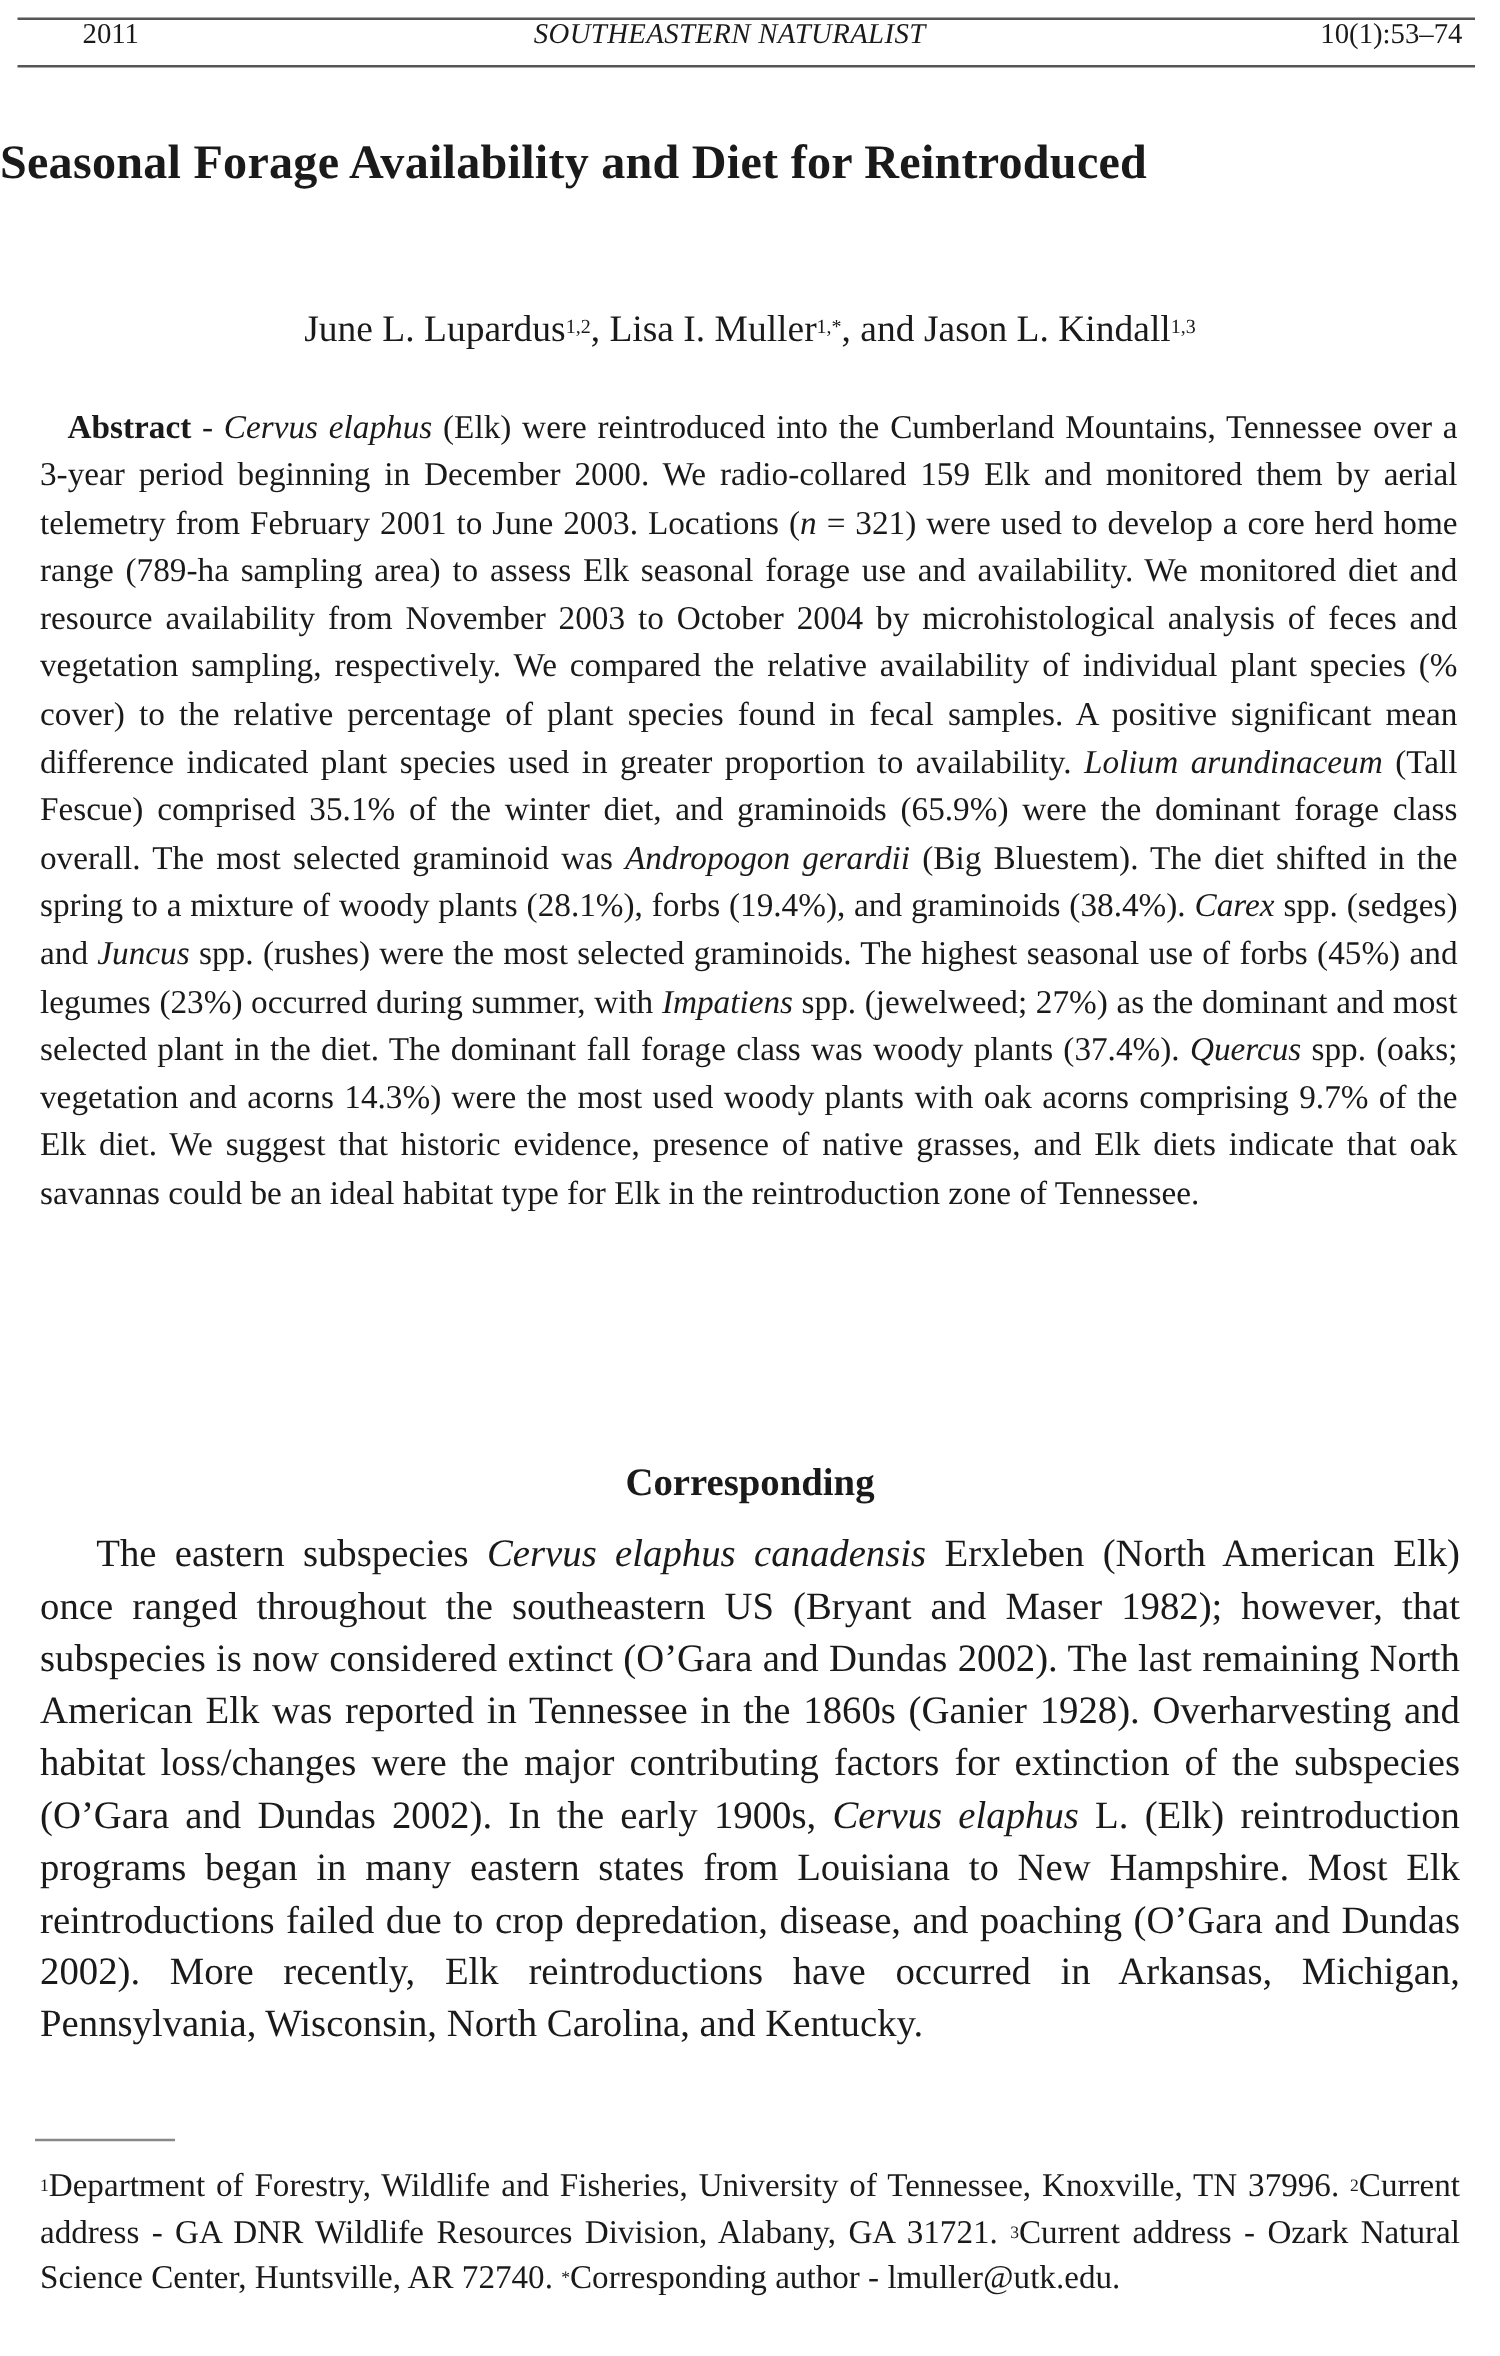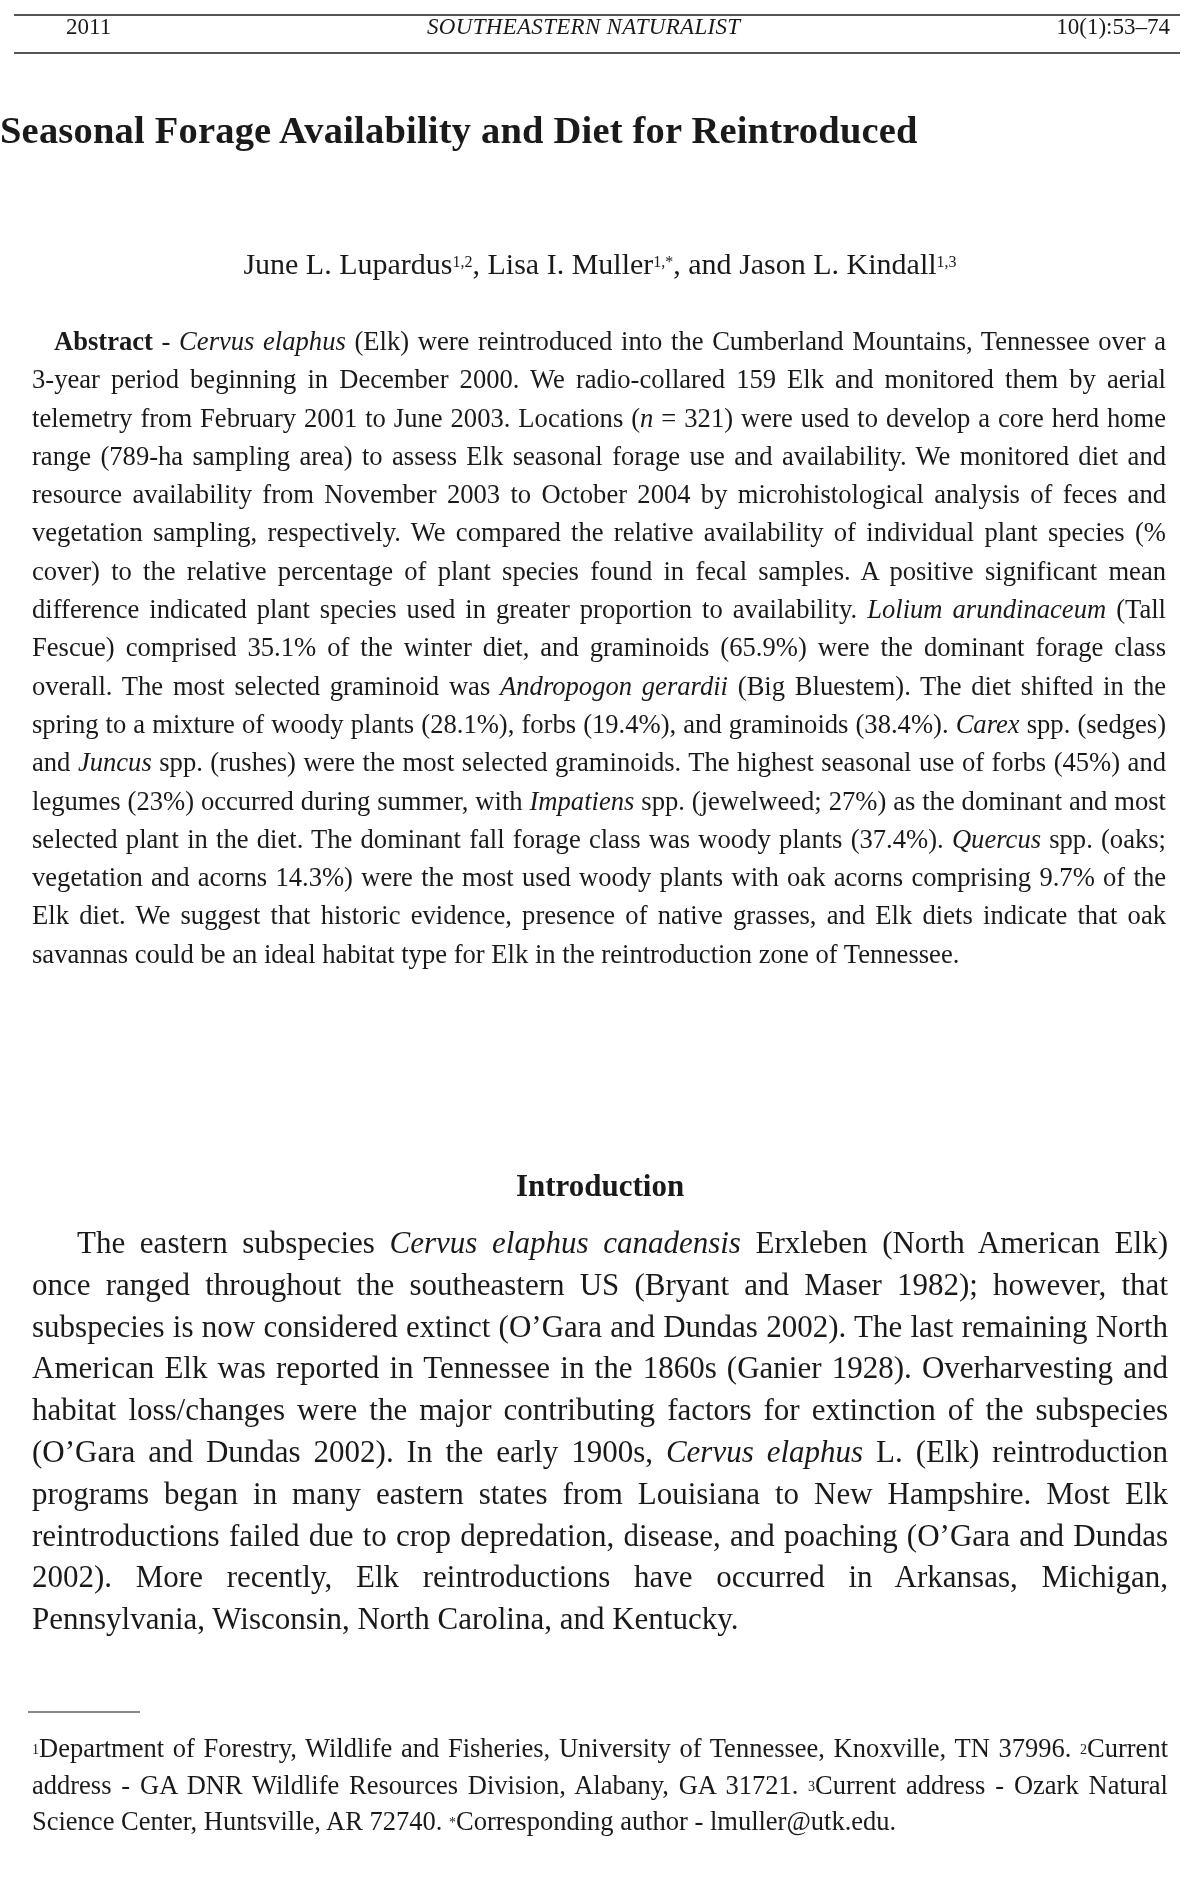--- a/index.html
+++ b/index.html
@@ -60,20 +60,20 @@
 <div class="title">
   <div>Seasonal Forage Availability and Diet for Reintroduced</div>
 </div>
 
 <div class="authors" id="authors"><span>June L. Lupardus</span><sup>1,2</sup><span>, </span><span>Lisa I. Muller</span><sup>1,*</sup><span>, and </span><span>Jason L. Kindall</span><sup>1,3</sup><span></span></div>
 
 <div class="abstract">
   <span class="label">Abstract</span><span id="abstract-body"><span> - </span><i>Cervus elaphus</i><span> (Elk) were reintroduced into the Cumberland Mountains, Tennessee over a 3-year period beginning in December 2000. We radio-collared 159 Elk and monitored them by aerial telemetry from February 2001 to June 2003. Locations (</span><i>n</i><span> = 321) were used to develop a core herd home range (789-ha sampling area) to assess Elk seasonal forage use and availability. We monitored diet and resource availability from November 2003 to October 2004 by microhistological analysis of feces and vegetation sampling, respectively. We compared the relative availability of individual plant species (% cover) to the relative percentage of plant species found in fecal samples. A positive significant mean difference indicated plant species used in greater proportion to availability. </span><i>Lolium arundinaceum</i><span> (Tall Fescue) comprised 35.1% of the winter diet, and graminoids (65.9%) were the dominant forage class overall. The most selected graminoid was </span><i>Andropogon gerardii</i><span> (Big Bluestem). The diet shifted in the spring to a mixture of woody plants (28.1%), forbs (19.4%), and graminoids (38.4%). </span><i>Carex</i><span> spp. (sedges) and </span><i>Juncus</i><span> spp. (rushes) were the most selected graminoids. The highest seasonal use of forbs (45%) and legumes (23%) occurred during summer, with </span><i>Impatiens</i><span> spp. (jewelweed; 27%) as the dominant and most selected plant in the diet. The dominant fall forage class was woody plants (37.4%). </span><i>Quercus</i><span> spp. (oaks; vegetation and acorns 14.3%) were the most used woody plants with oak acorns comprising 9.7% of the Elk diet. We suggest that historic evidence, presence of native grasses, and Elk diets indicate that oak savannas could be an ideal habitat type for Elk in the reintroduction zone of Tennessee.</span></span>
 </div>
 
-<div class="section-heading">Introduction</div>
+<div class="section-heading">Corresponding</div>
 
 <div class="intro">
   <span class="indent"></span><span id="intro-body"><span>The eastern subspecies </span><i>Cervus elaphus canadensis</i><span> Erxleben (North American Elk) once ranged throughout the southeastern US (Bryant and Maser 1982); however, that subspecies is now considered extinct (O’Gara and Dundas 2002). The last remaining North American Elk was reported in Tennessee in the 1860s (Ganier 1928). Overharvesting and habitat loss/changes were the major contributing factors for extinction of the subspecies (O’Gara and Dundas 2002). In the early 1900s, </span><i>Cervus elaphus</i><span> L. (Elk) reintroduction programs began in many eastern states from Louisiana to New Hampshire. Most Elk reintroductions failed due to crop depredation, disease, and poaching (O’Gara and Dundas 2002). More recently, Elk reintroductions have occurred in Arkansas, Michigan, Pennsylvania, Wisconsin, North Carolina, and Kentucky.</span></span>
 </div>
 
 <div class="fn-rule"></div>
 <div class="footnotes" id="footnotes"><sup>1</sup><span>Department of Forestry, Wildlife and Fisheries, University of Tennessee, Knoxville, TN 37996. </span><sup>2</sup><span>Current address - GA DNR Wildlife Resources Division, Alabany, GA 31721. </span><sup>3</sup><span>Current address - Ozark Natural Science Center, Huntsville, AR 72740. </span><sup>*</sup><span>Corresponding author - lmuller@utk.edu.</span></div>
 
 </body></html>

